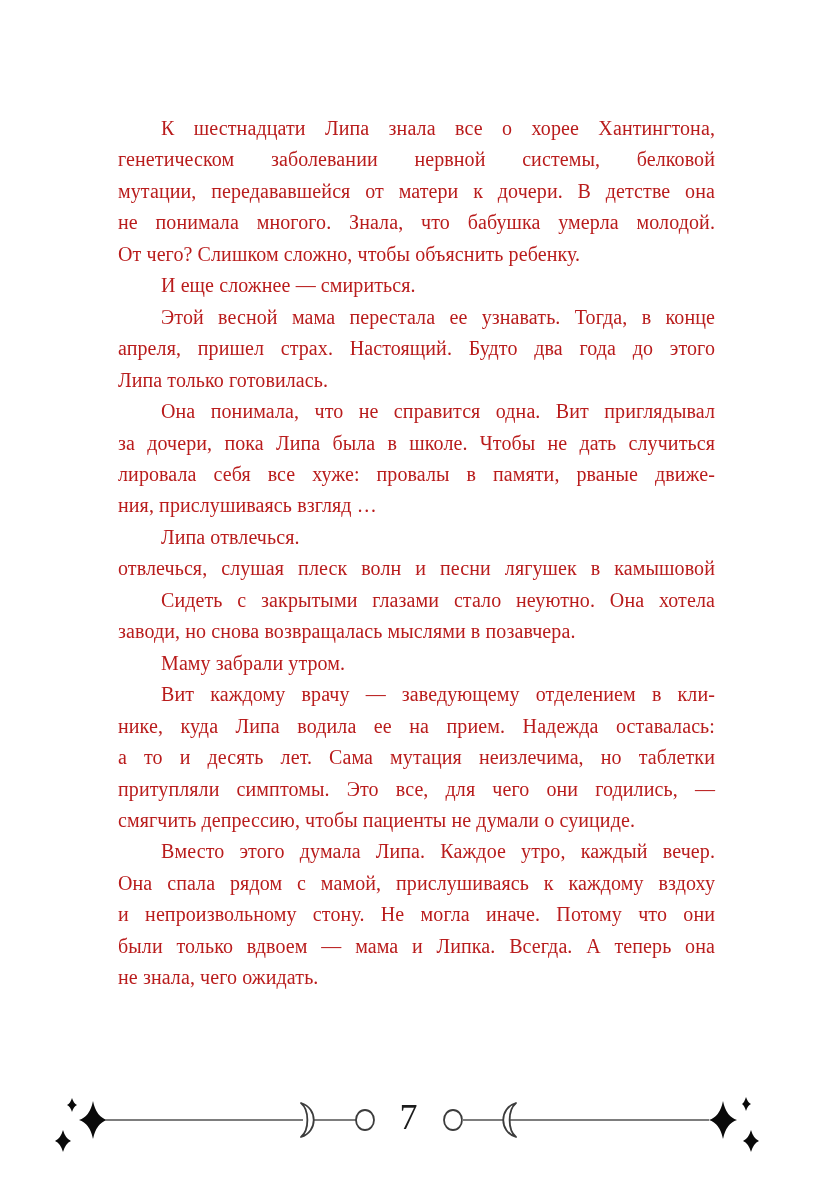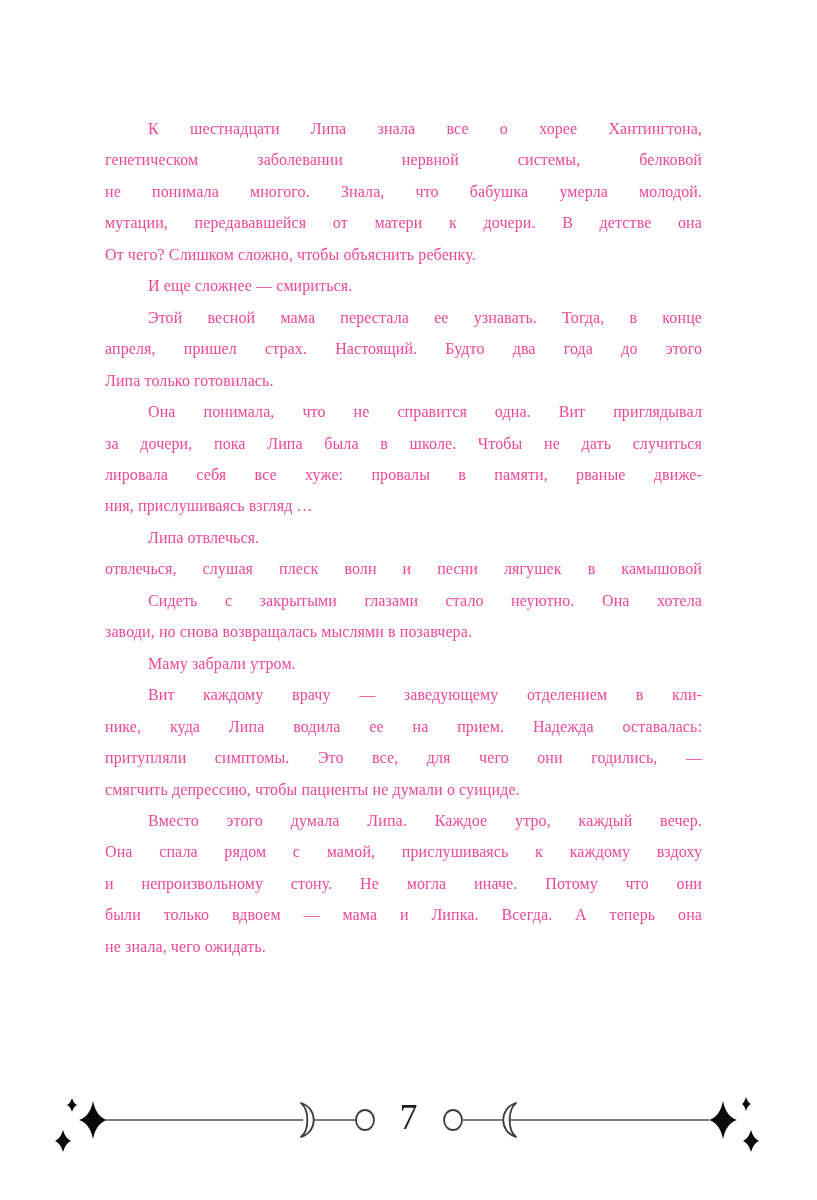--- a/index.html
+++ b/index.html
@@ -9,24 +9,24 @@
     font-family: "Liberation Serif", serif;
     position: relative;
     overflow: hidden;
   }
   .page {
     position: absolute; inset: 0;
     background: #ffffff;
   }
   .text-block {
     position: absolute;
-    left: 105px; top: 113px; width: 597px;
-    font-size: 16px;
+    left: 118px; top: 113px; width: 597px;
+    font-size: 20px;
     line-height: 31.45px;
-    color: #ec4899;
+    color: #b91c1c;
     letter-spacing: 0.1px;
   }
   .text-block .line {
     text-align: justify;
     white-space: normal;
   }
   .text-block .line.just { text-align-last: justify; }
   .text-block .line.last { text-align-last: left; }
   .text-block .line.indent { text-indent: 43px; }
   .footer {
@@ -43,38 +43,39 @@
   }
 </style>
 </head>
 <body>
 
 <div class="page">
 
   <div class="text-block">
       <div class="line indent just">К шестнадцати Липа знала все о хорее Хантингтона,</div>
       <div class="line just">генетическом заболевании нервной системы, белковой</div>
+      <div class="line just">мутации, передававшейся от матери к дочери. В детстве она</div>
       <div class="line just">не понимала многого. Знала, что бабушка умерла молодой.</div>
-      <div class="line just">мутации, передававшейся от матери к дочери. В детстве она</div>
       <div class="line last">От чего? Слишком сложно, чтобы объяснить ребенку.</div>
       <div class="line indent last">И еще сложнее — смириться.</div>
       <div class="line indent just">Этой весной мама перестала ее узнавать. Тогда, в конце</div>
       <div class="line just">апреля, пришел страх. Настоящий. Будто два года до этого</div>
       <div class="line last">Липа только готовилась.</div>
       <div class="line indent just">Она понимала, что не справится одна. Вит приглядывал</div>
       <div class="line just">за дочери, пока Липа была в школе. Чтобы не дать случиться</div>
       <div class="line just">лировала себя все хуже: провалы в памяти, рваные движе-</div>
       <div class="line last">ния, прислушиваясь взгляд …</div>
       <div class="line indent last">Липа отвлечься.</div>
       <div class="line just">отвлечься, слушая плеск волн и песни лягушек в камышовой</div>
       <div class="line indent just">Сидеть с закрытыми глазами стало неуютно. Она хотела</div>
       <div class="line last">заводи, но снова возвращалась мыслями в позавчера.</div>
       <div class="line indent last">Маму забрали утром.</div>
       <div class="line indent just">Вит каждому врачу — заведующему отделением в кли-</div>
       <div class="line just">нике, куда Липа водила ее на прием. Надежда оставалась:</div>
+      <div class="line just">а то и десять лет. Сама мутация неизлечима, но таблетки</div>
       <div class="line just">притупляли симптомы. Это все, для чего они годились, —</div>
       <div class="line last">смягчить депрессию, чтобы пациенты не думали о суициде.</div>
       <div class="line indent just">Вместо этого думала Липа. Каждое утро, каждый вечер.</div>
       <div class="line just">Она спала рядом с мамой, прислушиваясь к каждому вздоху</div>
       <div class="line just">и непроизвольному стону. Не могла иначе. Потому что они</div>
       <div class="line just">были только вдвоем — мама и Липка. Всегда. А теперь она</div>
       <div class="line last">не знала, чего ожидать.</div>
     </div>
 
   <div class="footer">

